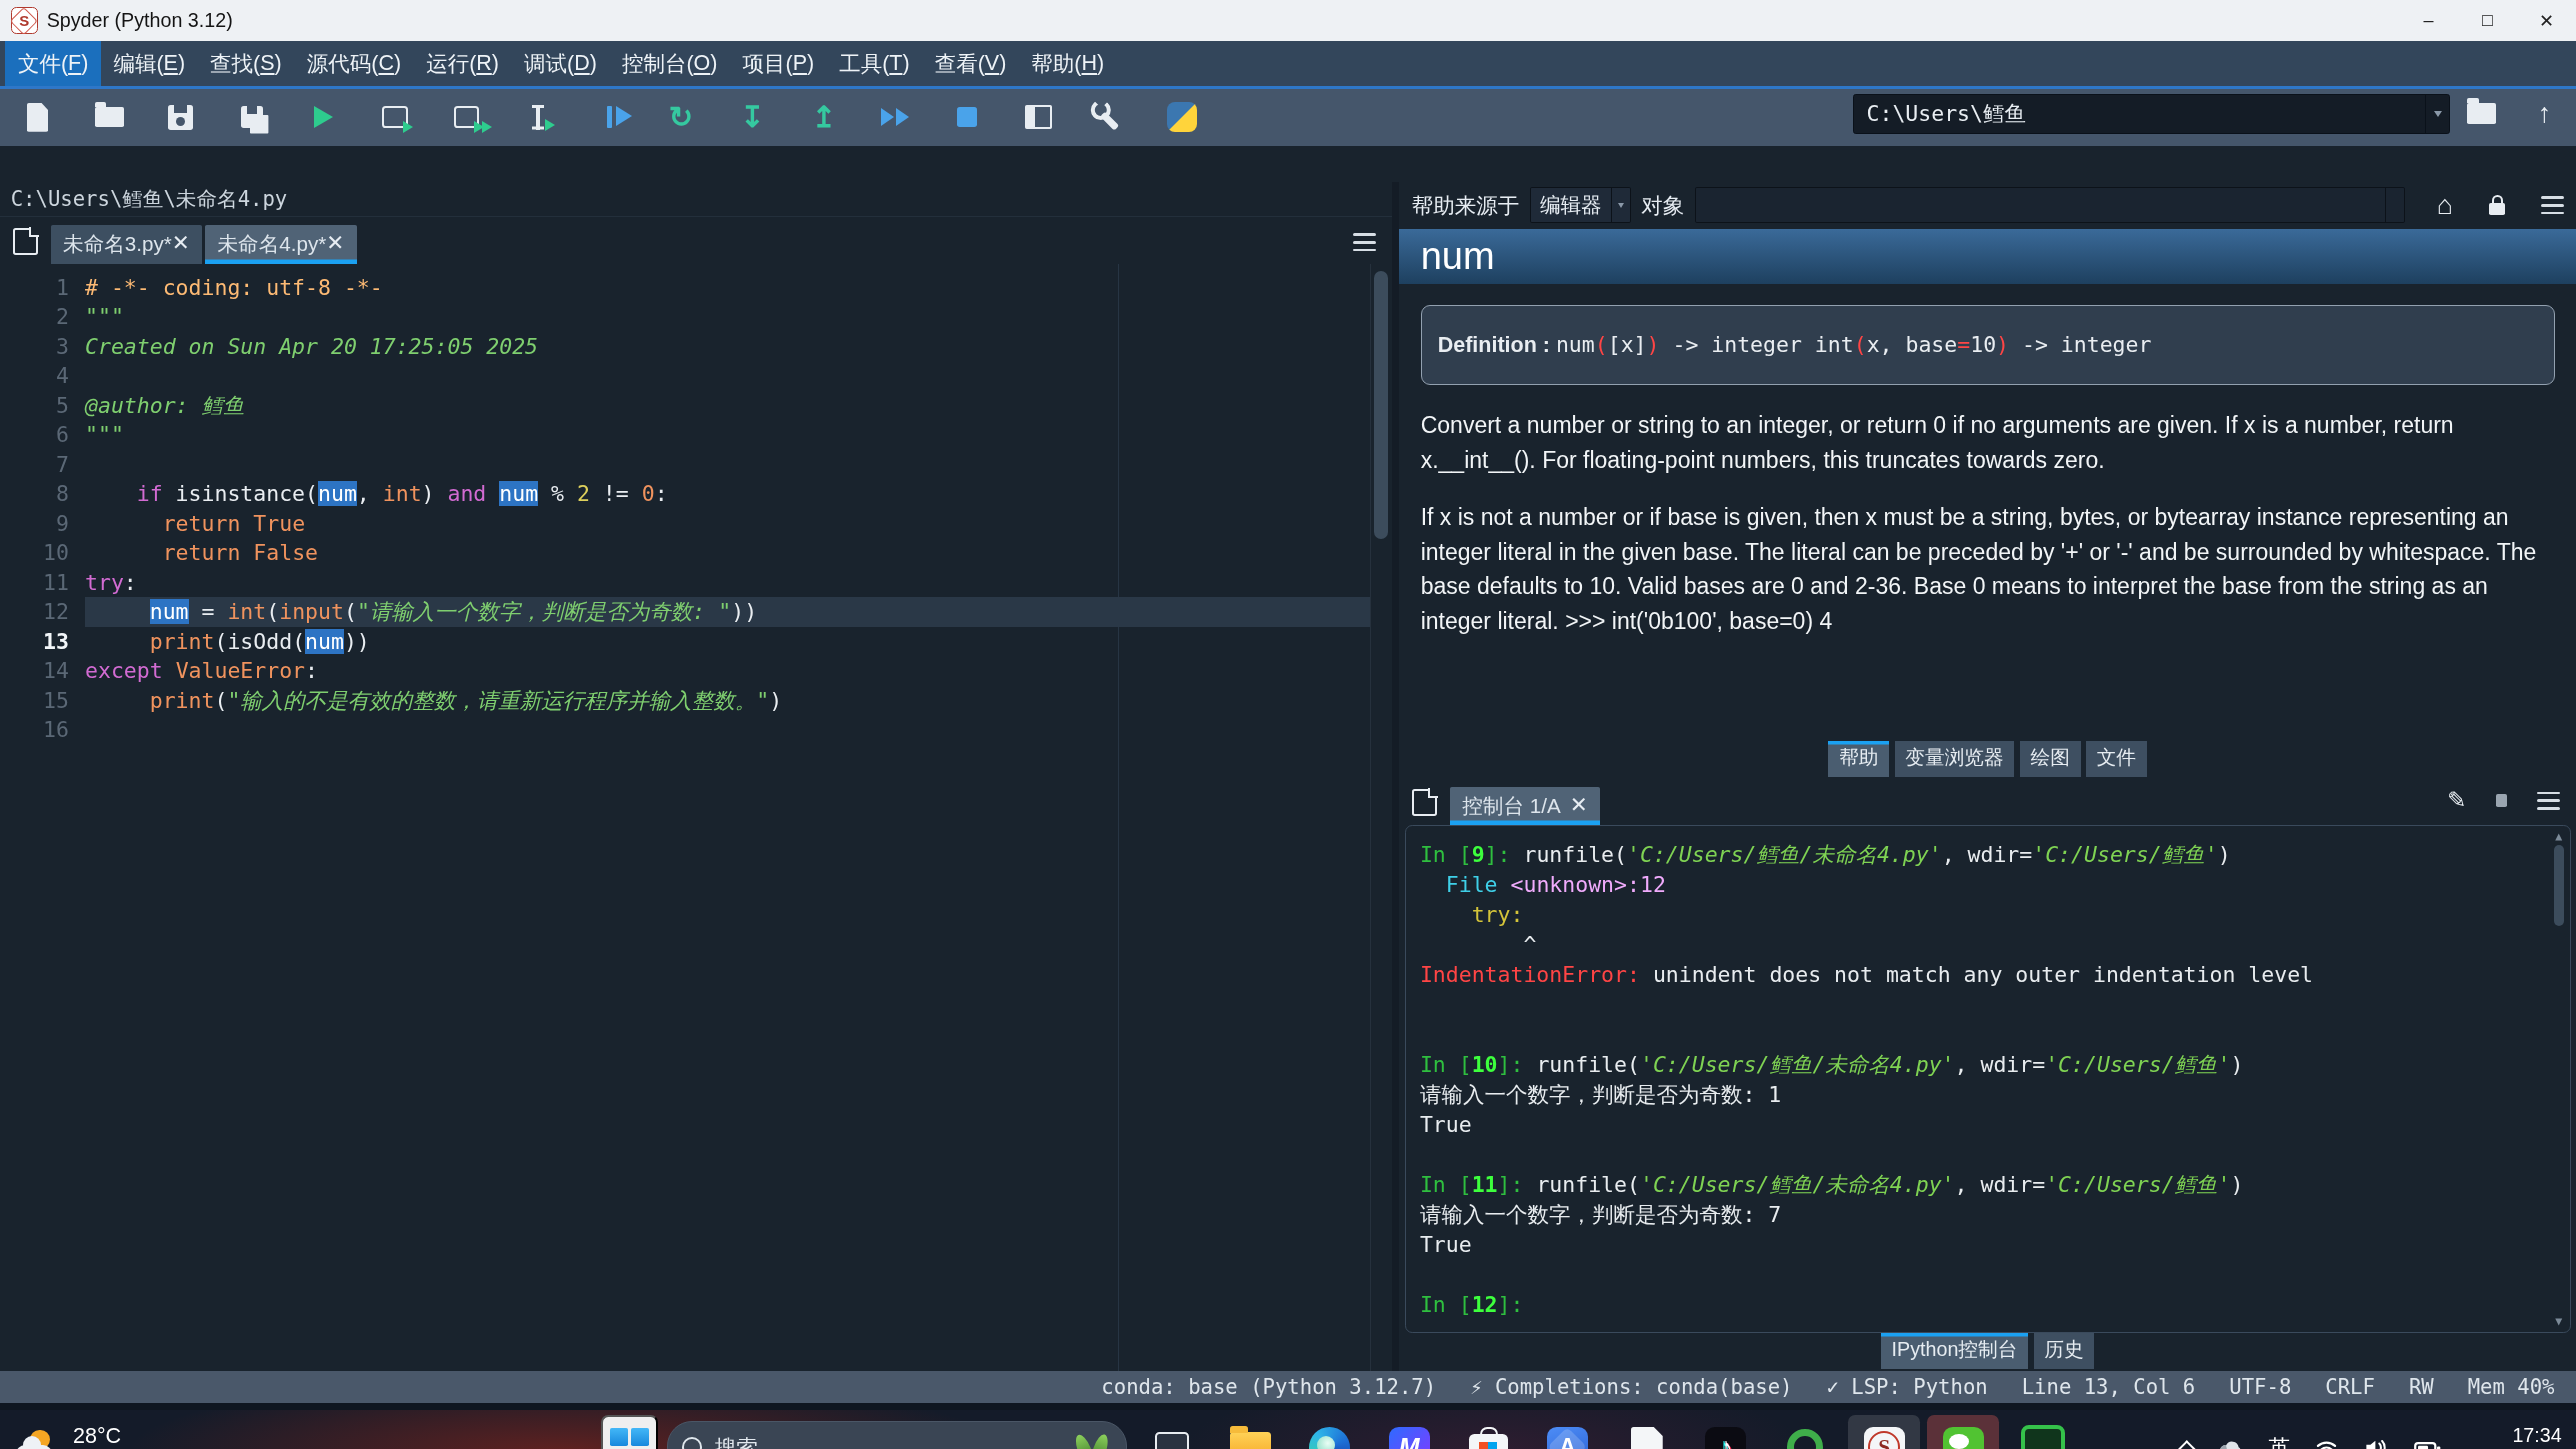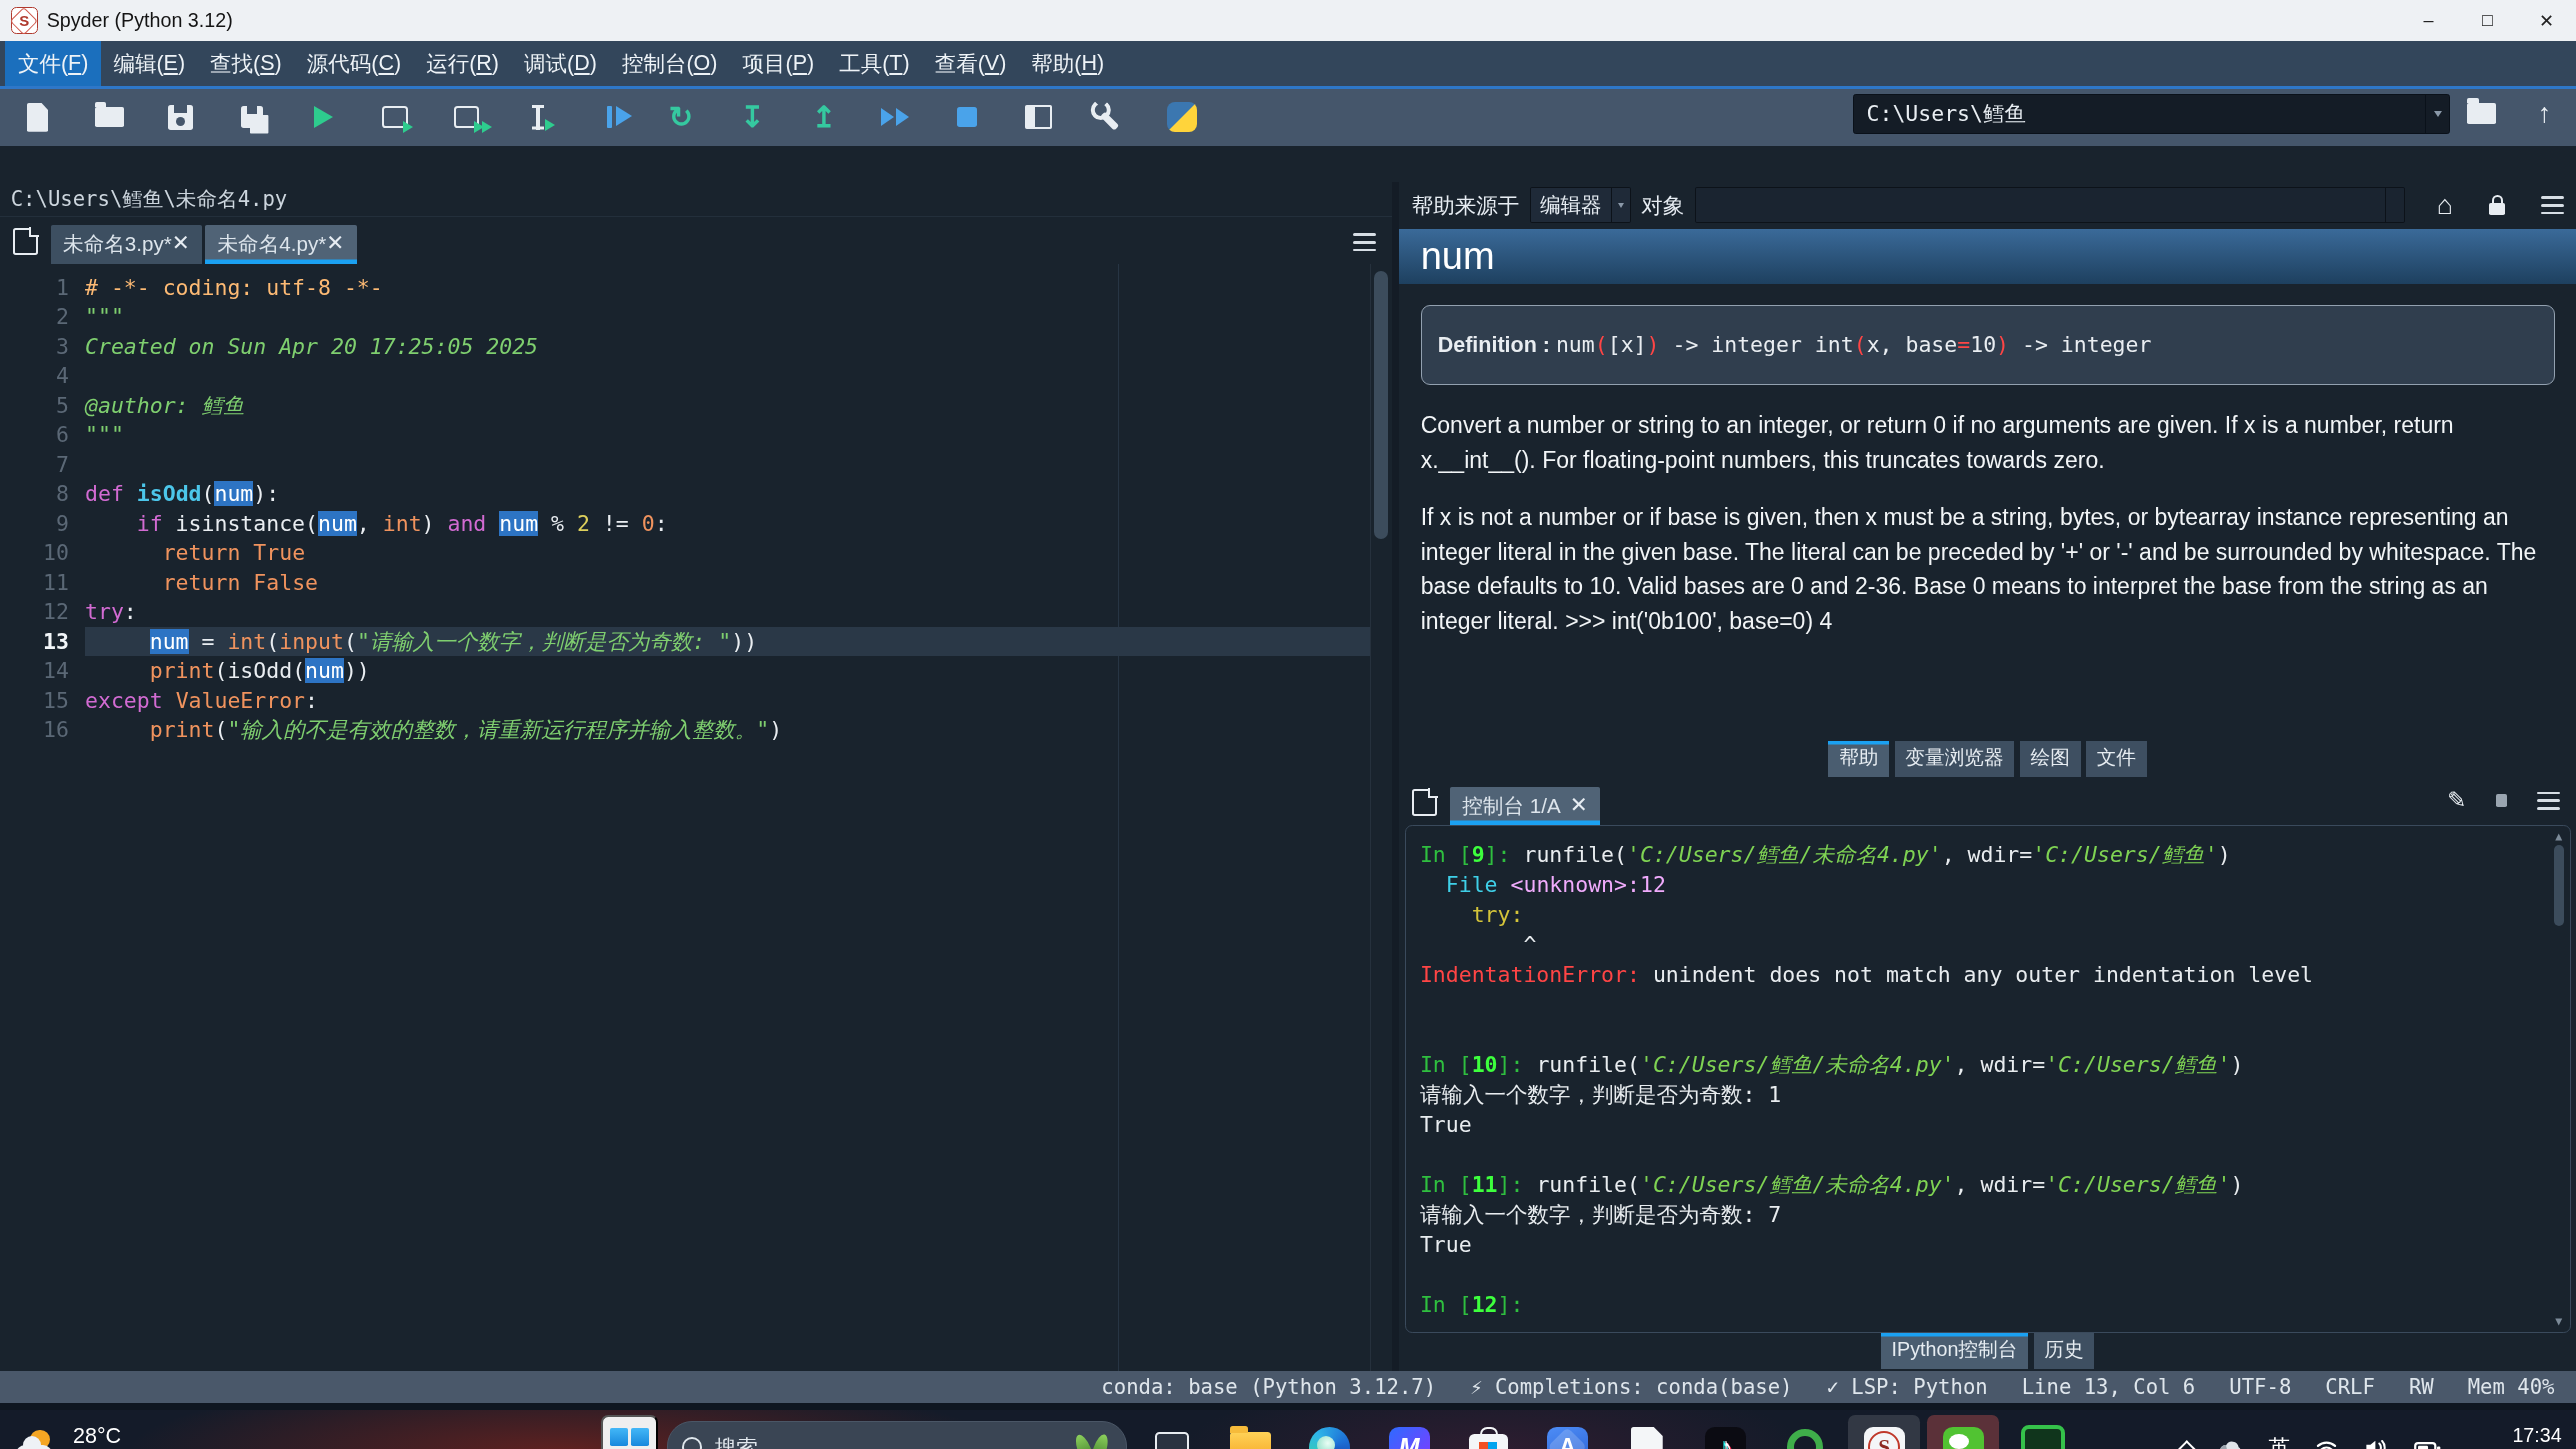--- a/index.html
+++ b/index.html
@@ -352,21 +352,20 @@
           </div>
         <div class="codecol" id="code">
           <div class="guide"></div>
         <div class="cline"><span class="t-cm"># -*- coding: utf-8 -*-</span></div>
             <div class="cline"><span class="t-sq">"""</span></div>
             <div class="cline"><span class="t-st">Created on Sun Apr 20 17:25:05 2025</span></div>
             <div class="cline">&nbsp;</div>
             <div class="cline"><span class="t-st">@author: 鳕鱼</span></div>
             <div class="cline"><span class="t-sq">"""</span></div>
             <div class="cline">&nbsp;</div>
-            <div class="cline"><span class="t-kw">def</span><span class="t-tx"> </span><span class="t-dfn">isOdd</span><span class="t-tx">(</span><span class="t-hl">num</span><span class="t-tx">):</span></div>
             <div class="cline"><span class="t-tx">    </span><span class="t-kw">if</span><span class="t-tx"> isinstance(</span><span class="t-hl">num</span><span class="t-tx">, </span><span class="t-orn">int</span><span class="t-tx">) </span><span class="t-kw">and</span><span class="t-tx"> </span><span class="t-hl">num</span><span class="t-tx"> % </span><span class="t-yl">2</span><span class="t-tx"> != </span><span class="t-orn">0</span><span class="t-tx">:</span></div>
             <div class="cline"><span class="t-tx">      </span><span class="t-orn">return</span><span class="t-tx"> </span><span class="t-orn">True</span></div>
             <div class="cline"><span class="t-tx">      </span><span class="t-orn">return</span><span class="t-tx"> </span><span class="t-orn">False</span></div>
             <div class="cline"><span class="t-kw">try</span><span class="t-tx">:</span></div>
             <div class="cline cur"><span class="t-tx">     </span><span class="t-hl">num</span><span class="t-tx"> = </span><span class="t-orn">int</span><span class="t-tx">(</span><span class="t-orn">input</span><span class="t-tx">(</span><span class="t-st">"请输入一个数字，判断是否为奇数: "</span><span class="t-tx">))</span></div>
             <div class="cline"><span class="t-tx">     </span><span class="t-orn">print</span><span class="t-tx">(isOdd(</span><span class="t-hl">num</span><span class="t-tx">))</span></div>
             <div class="cline"><span class="t-kw">except</span><span class="t-tx"> </span><span class="t-orn">ValueError</span><span class="t-tx">:</span></div>
             <div class="cline"><span class="t-tx">     </span><span class="t-orn">print</span><span class="t-tx">(</span><span class="t-st">"输入的不是有效的整数，请重新运行程序并输入整数。"</span><span class="t-tx">)</span></div>
           </div>
         <div class="escroll"></div>

